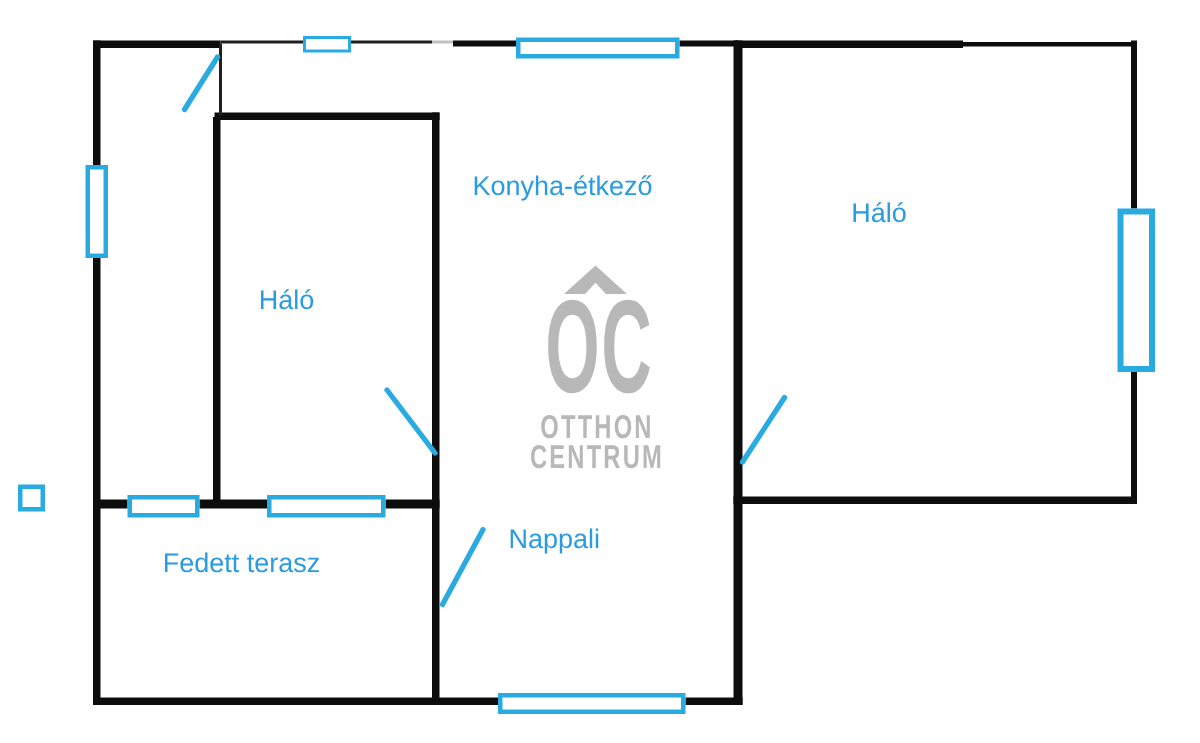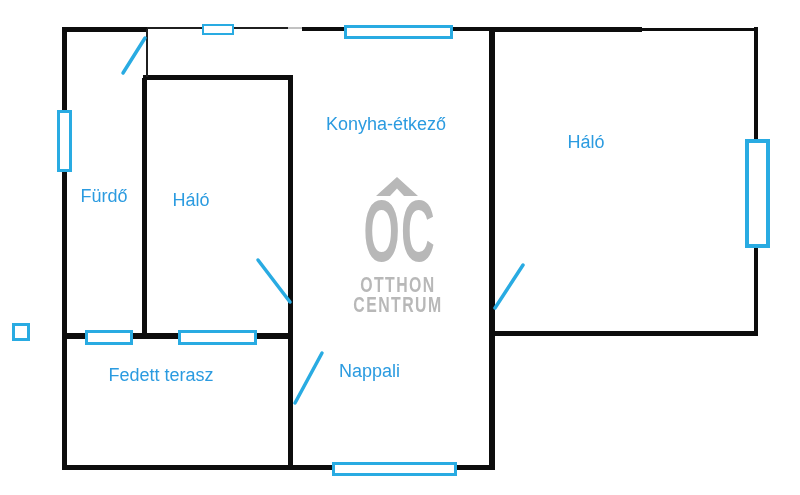--- a/index.html
+++ b/index.html
@@ -72,26 +72,25 @@
     <line x1="295" y1="403" x2="322" y2="353" stroke="#29abe2" stroke-width="3.5" stroke-linecap="round"></line>
     <line x1="495" y1="308" x2="523" y2="265" stroke="#29abe2" stroke-width="3.5" stroke-linecap="round"></line>
     <path d="M376,196 L397,177 L418,196 L404,196 L397,188.5 L390,196 Z" fill="#b8b8b8"></path>
   </svg>
 
   <div class="wm wm-oc">OC</div>
   <div class="wm wm-l1">OTTHON</div>
   <div class="wm wm-l2">CENTRUM</div>
 
   <div class="room-label two-line" style="left:64px;top:183px;width:80px;">
-    <div>Fürdő</div>
   </div>
 
   <div class="room-label" style="left:146px;top:189px;width:90px;">Háló</div>
 
-  <div class="room-label" style="left:300px;top:113px;width:172px;text-align:center;">Konyha-étkező</div>
+  <div class="room-label" style="left:289px;top:113px;width:172px;text-align:center;">Konyha-étkező</div>
 
   <div class="room-label" style="left:536px;top:131px;width:100px;">Háló</div>
 
   <div class="room-label" style="left:90px;top:364px;width:142px;">Fedett terasz</div>
 
-  <div class="room-label left" style="left:339px;top:348px;width:130px;margin-top:12px;">Nappali</div>
+  <div class="room-label left" style="left:339px;top:348px;width:130px;">Nappali</div>
 
 </div>
 
 </body></html>

